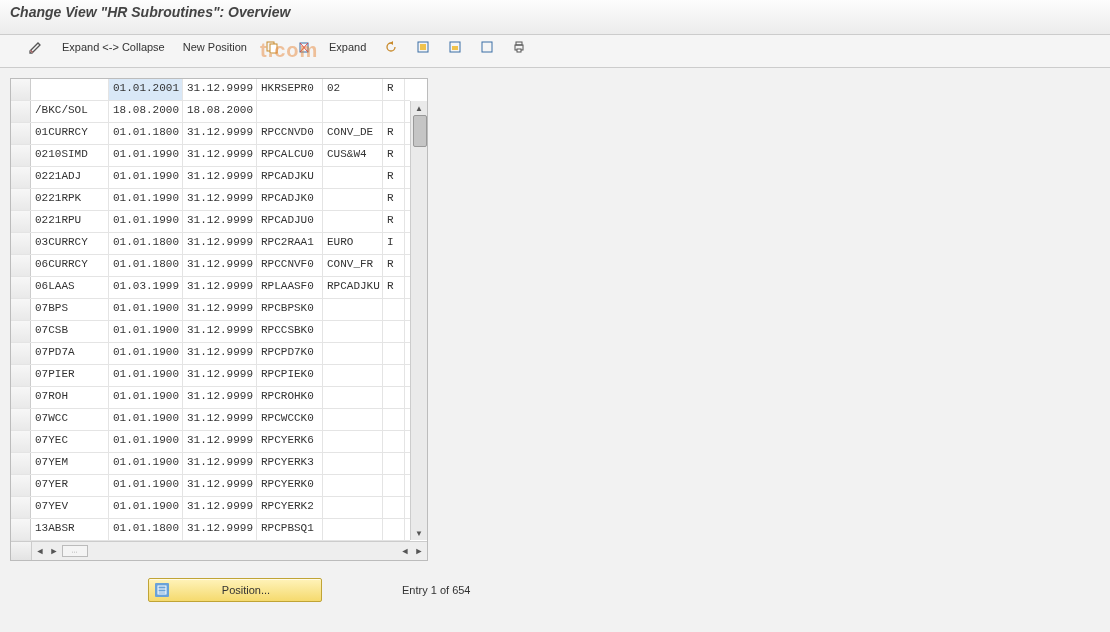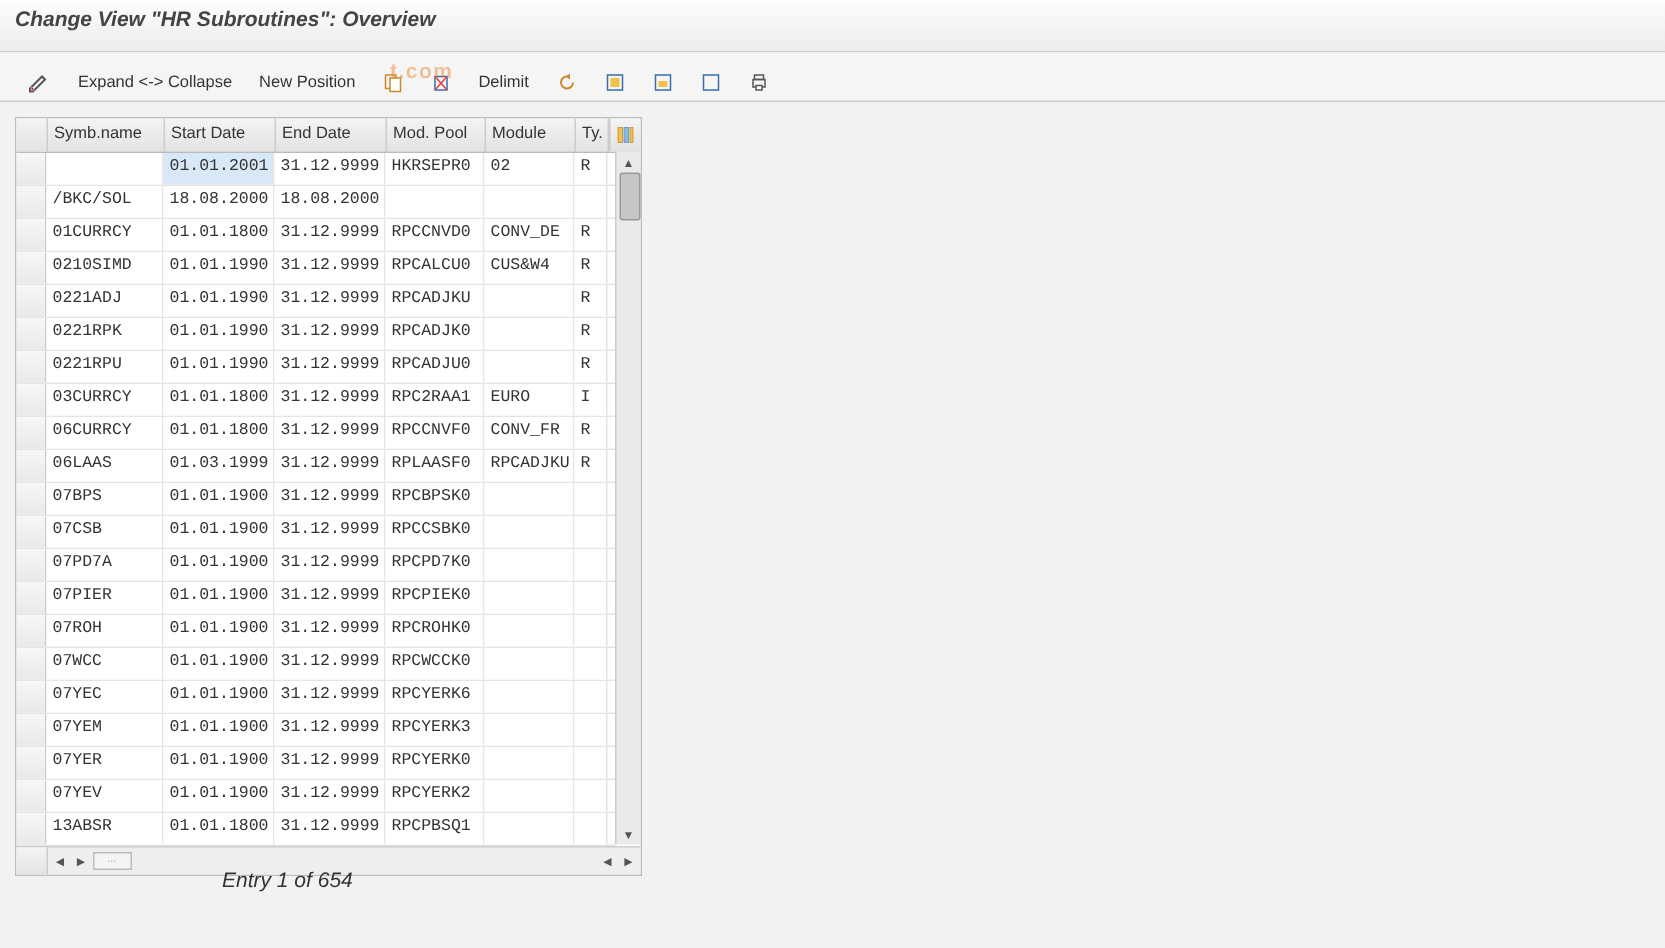--- a/index.html
+++ b/index.html
@@ -21,43 +21,43 @@
     background: linear-gradient(#fdfdfd,#ececec);
   }
   .title-text {
     font-size: 14px;
     font-style: italic;
     font-weight: bold;
     color: #444;
   }
   .toolbar {
     height: 28px;
-    padding: 2px 12px;
+    padding: 2px 22px;
     border-bottom: 1px solid #ccc;
     display: flex;
-    align-items: flex-end;
+    align-items: flex-start;
     gap: 6px;
     background: #f5f5f5;
     position: relative;
   }
   .tbutton {
     height: 20px;
     padding: 0 6px;
     display: inline-flex;
     align-items: center;
     justify-content:center;
     border: 0px solid transparent;
     border-radius: 3px;
     cursor: pointer;
     color:#333;
   }
   .watermark {
     position:absolute;
     left:260px; top:4px;
-    font-size:14px; font-weight:bold;
+    font-size:20px; font-weight:bold;
     color: rgba(231,127,42,0.45);
     letter-spacing:1px;
     pointer-events:none;
   }
   .content {
     padding: 10px;
   }
   .table-wrap {
     width: 416px;
     border: 1px solid #bcbcbc;
@@ -188,21 +188,21 @@
     cursor:pointer;
     font-size:11px;
     color:#333;
     box-shadow: inset 0 1px 0 rgba(255,255,255,0.6);
   }
   .position-btn .ico{
     width:14px;height:14px; background:#6aa2d8;
     display:flex;align-items:center;justify-content:center;
     font-size:8px;color:#fff; border-radius:1px;
   }
-  .status-text{ font-size:14px; color:#333;font-style:italic; }
+  .status-text{ font-size:11px; color:#333; }
   svg{display:block;}
 </style>
 </head>
 <body>
 
 <div class="title-bar">
   <span class="title-text">Change View "HR Subroutines": Overview</span>
 </div>
 
 <div class="toolbar">
@@ -221,21 +221,21 @@
         <rect x="5" y="4" width="7" height="9" fill="#fff" stroke="#c88a2b"></rect>
       </svg>
   </span>
   <span class="tbutton" title="Delete">
     <svg width="14" height="14">
         <rect x="3" y="3" width="8" height="9" fill="none" stroke="#3a6ea5"></rect>
         <line x1="3" y1="3" x2="11" y2="12" stroke="#d44"></line>
         <line x1="11" y1="3" x2="3" y2="12" stroke="#d44"></line>
       </svg>
   </span>
-  <span class="tbutton">Delimit</span>
+  <span class="tbutton">Expand</span>
   <span class="tbutton" title="Undo">
     <svg width="14" height="14">
         <path d="M11 7 A4 4 0 1 1 7 3 L9 3" fill="none" stroke="#c88a2b" stroke-width="1.3"></path>
         <path d="M9 1 L9 5 L6 3 Z" fill="#c88a2b"></path>
       </svg>
   </span>
   <span class="tbutton" title="Select All">
     <svg width="14" height="14">
         <rect x="2" y="2" width="10" height="10" fill="none" stroke="#3a6ea5"></rect>
         <rect x="4" y="4" width="6" height="6" fill="#f0c24b"></rect>
@@ -258,36 +258,20 @@
         <rect x="4" y="2" width="6" height="3" fill="none" stroke="#555"></rect>
         <rect x="5" y="9" width="4" height="3" fill="#fff" stroke="#555"></rect>
       </svg>
   </span>
   <span class="watermark">t.com</span>
 </div>
 
 <div class="content">
   <div class="table-wrap">
 
-    <div class="hdr-row">
-      <div class="col-sel"></div>
-      <div class="hdr-cell col-name">Symb.name</div>
-      <div class="hdr-cell col-start">Start Date</div>
-      <div class="hdr-cell col-end">End Date</div>
-      <div class="hdr-cell col-pool">Mod. Pool</div>
-      <div class="hdr-cell col-mod">Module</div>
-      <div class="hdr-cell col-ty">Ty.</div>
-      <div class="config-icon">
-        <svg width="12" height="12">
-            <rect x="1" y="1" width="3" height="10" fill="#f0c24b" stroke="#b8902e" stroke-width="0.5"></rect>
-            <rect x="5" y="1" width="3" height="10" fill="#8fb8e0" stroke="#5a8ac0" stroke-width="0.5"></rect>
-            <rect x="9" y="1" width="2" height="10" fill="#f0c24b" stroke="#b8902e" stroke-width="0.5"></rect>
-          </svg>
-      </div>
-    </div>
 
     <div id="tbody" style="margin-right:17px;">
         <div class="data-row">
           <div class="row-sel-btn"></div>
           <div class="cell col-name input-cell"></div>
           <div class="cell col-start input-cell highlight">01.01.2001</div>
           <div class="cell col-end input-cell">31.12.9999</div>
           <div class="cell col-pool input-cell">HKRSEPR0</div>
           <div class="cell col-mod input-cell">02</div>
           <div class="cell col-ty input-cell">R</div>
@@ -491,14 +475,24 @@
       </div>
       <div class="nav-right">
         <span class="arrow">◄</span>
         <span class="arrow">►</span>
       </div>
     </div>
   </div>
 </div>
 
 <div class="position-bar">
+  <div class="position-btn">
+    <span class="ico">
+      <svg width="10" height="10">
+          <rect x="1" y="1" width="8" height="8" fill="none" stroke="#fff"></rect>
+          <line x1="1" y1="4" x2="9" y2="4" stroke="#fff"></line>
+          <line x1="1" y1="7" x2="9" y2="7" stroke="#fff"></line>
+        </svg>
+    </span>
+    <span style="flex:1;text-align:center;">Position...</span>
+  </div>
   <span class="status-text">Entry 1 of 654</span>
 </div>
 
 </body></html>

